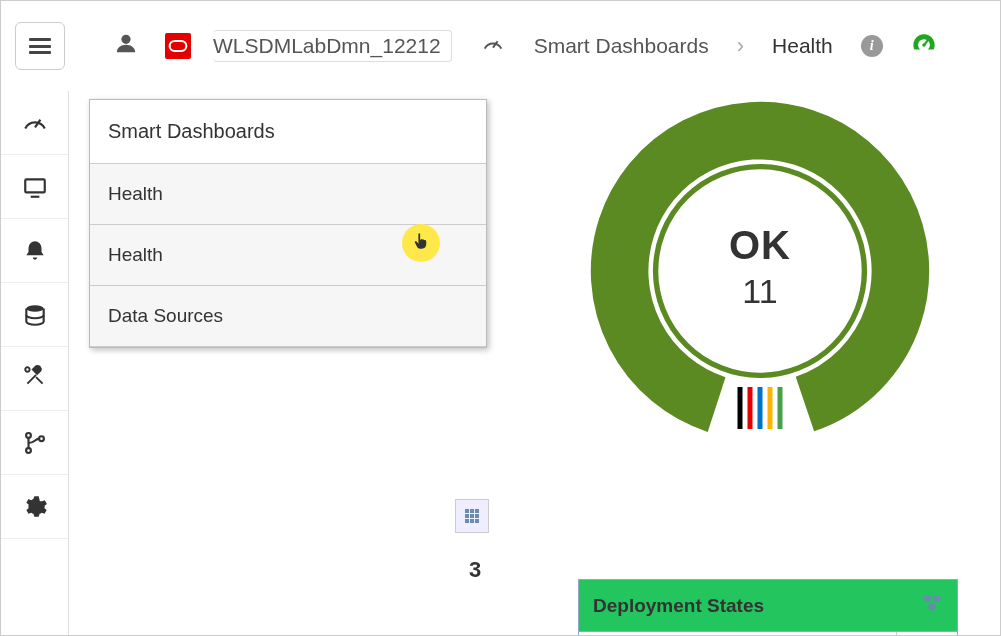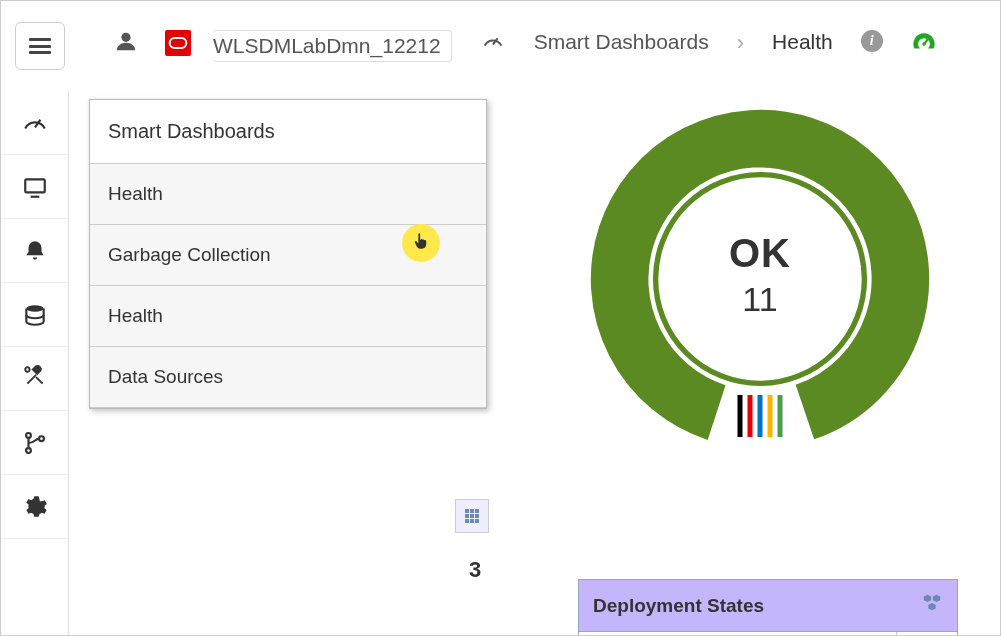--- a/index.html
+++ b/index.html
@@ -4,21 +4,21 @@
 <style>
 * { box-sizing: border-box; margin: 0; padding: 0; }
 body { font-family: Arial, Helvetica, sans-serif; background: #fff; color: #333; }
 .app { width: 1001px; height: 636px; border: 1px solid #ccc; position: relative; overflow: hidden; }
 
 
 .topbar { height: 90px; display: flex; align-items: center; padding: 0 14px; }
 .hamburger-btn { width: 50px; height: 48px; border: 1px solid #ccc; border-radius: 6px; background: #fff; display: flex; align-items: center; justify-content: center; cursor: pointer; margin-right: 50px; }
 .hamburger-icon { width: 22px; height: 16px; display: flex; flex-direction: column; justify-content: space-between; }
 .hamburger-icon span { height: 3px; background: #444; border-radius: 1px; display: block; }
-.breadcrumb { display: flex; align-items: flex-start; gap: 28px; font-size: 21px; }
+.breadcrumb { display: flex; align-items: center; gap: 28px; font-size: 21px; }
 .user-icon { color: #555; font-size: 22px; }
 .oracle-badge { width: 26px; height: 26px; background: #e50000; color: #fff; display: flex; align-items: center; justify-content: center; font-size: 14px; font-weight: bold; border-radius: 2px; }
 .domain-name { color: #555; padding: 3px 10px 3px 0; border: 1px solid #ddd; border-left: none; border-radius: 4px; margin-left: -6px; }
 .crumb-sep { color: #aaa; font-size: 22px; }
 .crumb-link { color: #555; }
 .crumb-current { color: #333; }
 .info-icon { width: 22px; height: 22px; background: #999; color: #fff; border-radius: 50%; display: inline-flex; align-items: center; justify-content: center; font-style: italic; font-weight: bold; font-family: Georgia, serif; font-size: 14px; }
 .speed-icon svg { width: 26px; height: 26px; }
 .crumb-gauge svg { width: 26px; height: 22px; }
 
@@ -35,31 +35,31 @@
 .submenu-item:last-child { border-bottom: none; }
 .cursor-highlight { position: absolute; width: 38px; height: 38px; background: #ffe94a; border-radius: 50%; left: 312px; top: 124px; display: flex; align-items: center; justify-content: center; }
 .cursor-hand { font-size: 18px; }
 
 
 .grid-hint { position: absolute; left: 454px; top: 498px; width: 34px; height: 34px; border: 1px solid #ccc; background: #eef; display: flex; align-items: center; justify-content: center; z-index: 0; }
 .num-hint { position: absolute; left: 468px; top: 556px; font-size: 22px; font-weight: bold; color: #333; z-index: 0; }
 
 
 .main { position: absolute; left: 90px; right: 0; top: 90px; bottom: 0; padding: 10px 30px; }
-.donut-wrap { position: absolute; right: 60px; top: 8px; width: 360px; height: 360px; }
+.donut-wrap { position: absolute; right: 60px; top: 0px; width: 360px; height: 360px; }
 .donut-wrap svg { width: 100%; height: 100%; }
 .donut-center { position: absolute; left: 50%; top: 50%; transform: translate(-50%,-55%); text-align: center; }
 .donut-status { font-size: 40px; font-weight: 900; color: #333; letter-spacing: 1px; }
 .donut-count { font-size: 34px; color: #333; margin-top: 4px; }
 .ticks { position: absolute; left: 50%; bottom: 22px; transform: translateX(-50%); display: flex; gap: 5px; }
 .ticks span { width: 5px; height: 42px; display: block; }
 
 
 .panel { position: absolute; right: 42px; top: 488px; width: 380px; border: 1px solid #92a8c4; }
-.panel-header { background: #c4b5fd; padding: 12px 14px; display: flex; align-items: center; justify-content: space-between; border-bottom: 1px solid #92a8c4; }
+.panel-header { background: #22c55e; padding: 12px 14px; display: flex; align-items: center; justify-content: space-between; border-bottom: 1px solid #92a8c4; }
 .panel-title { font-size: 19px; font-weight: bold; color: #333; }
 .panel-icon { color: #6a8ab0; font-size: 20px; }
 .panel-row { display: flex; align-items: stretch; }
 .panel-cell-label { flex: 1; padding: 13px 14px; font-size: 20px; display: flex; align-items: center; gap: 10px; border-right: 1px solid #ccc; }
 .panel-cell-value { width: 60px; padding: 13px 0; text-align: center; font-size: 22px; font-weight: bold; }
 </style>
 </head>
 <body>
 
 <div class="app">
@@ -169,21 +169,20 @@
         <rect x="1" y="11" width="4" height="4"></rect>
         <rect x="6" y="11" width="4" height="4"></rect>
         <rect x="11" y="11" width="4" height="4"></rect>
       </svg>
   </div>
   <div class="num-hint">3</div>
 
   <div class="submenu">
     <div class="submenu-header">Smart Dashboards</div>
     <div class="submenu-item">Health</div>
-    <div class="submenu-item">Garbage Collection</div>
     <div class="submenu-item">Health</div>
     <div class="submenu-item">Data Sources</div>
     <div class="cursor-highlight">
       <span class="cursor-hand">
         <svg viewBox="0 0 16 20" width="14" height="18" fill="#333">
             <path d="M6 1c.6 0 1 .4 1 1v7l1-1c.4-.4 1-.4 1.4 0l.6.6c.4-.4 1-.4 1.4 0l.6.6c.4-.4 1-.4 1.4 0 .4.4.6 1 .6 1.6v3c0 3-2 5-5 5H7c-2 0-3-1-4-3l-2-4c-.3-.6 0-1.3.6-1.6.6-.3 1.3 0 1.6.6L5 13V2c0-.6.4-1 1-1z"></path>
           </svg>
       </span>
     </div>
   </div>

